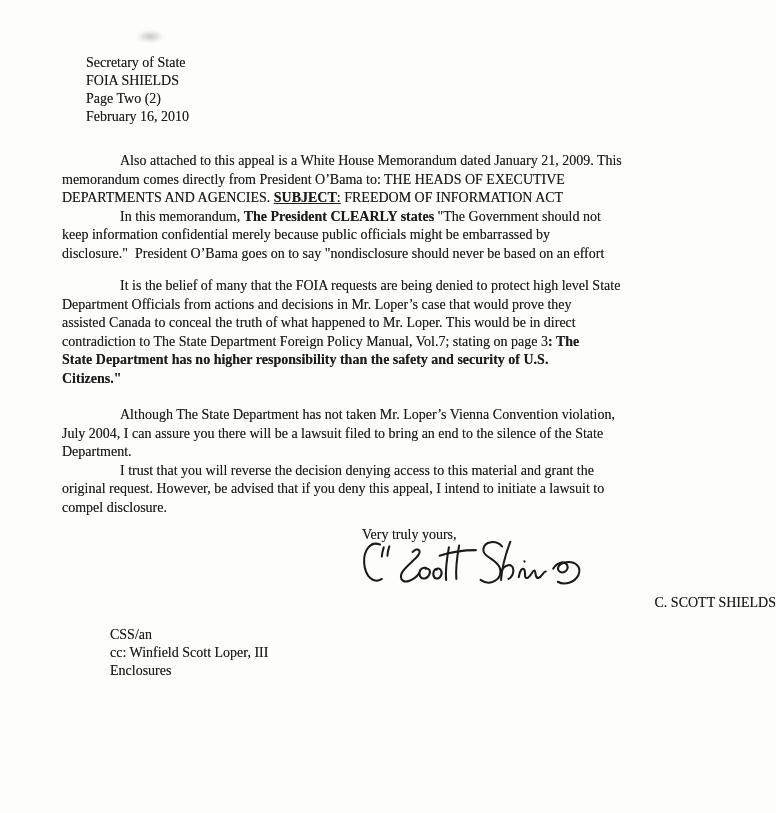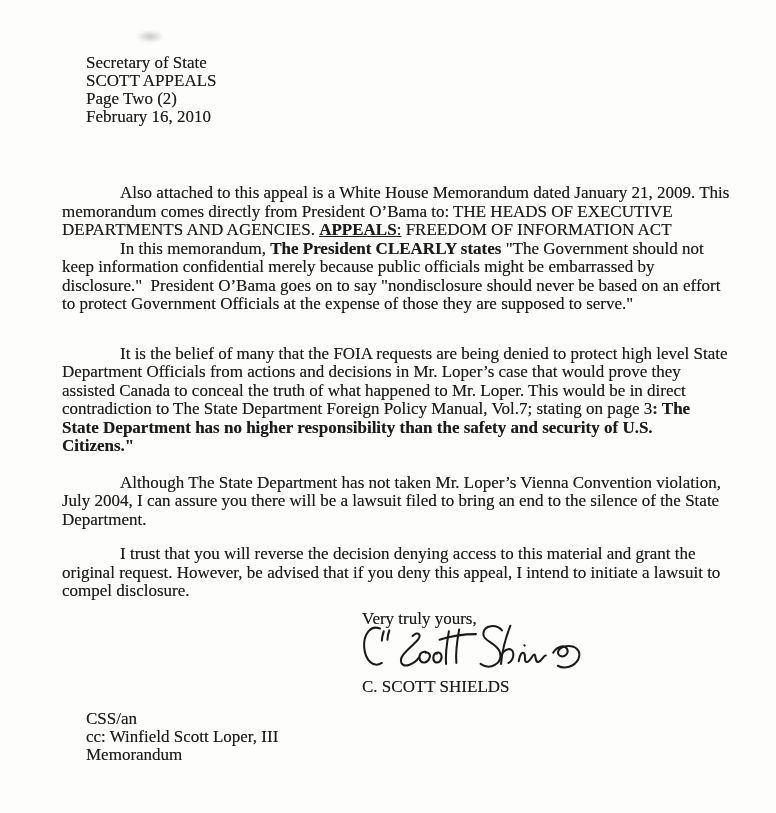--- a/index.html
+++ b/index.html
@@ -8,21 +8,21 @@
     background: #ffffff;
   }
   .page {
     position: relative;
     width: 776px;
     height: 813px;
     background: #fdfdfc;
     overflow: hidden;
     font-family: "Liberation Serif", "DejaVu Serif", serif;
     color: #1c1c1c;
-    font-size: 17px;
+    font-size: 14px;
     text-shadow: 0 0 0.6px rgba(25,25,25,0.55);
   }
   .smudge {
     position: absolute;
     left: 136px;
     top: 30px;
     width: 28px;
     height: 13px;
     background: radial-gradient(ellipse at center, rgba(110,110,110,0.38), rgba(110,110,110,0) 70%);
     filter: blur(1px);
@@ -39,75 +39,75 @@
     width: 700px;
   }
   .para { margin: 0; }
   .para .line {
     line-height: 18.5px;
     white-space: pre;
   }
   .para .line.first { padding-left: 58px; }
   .para .b { font-weight: bold; }
   .para .u { text-decoration: underline; }
-  .p-gap-0 { margin-top: 58px; }
+  .p-gap-0 { margin-top: 26px; }
   .p-gap-1 { }
-  .p-gap-2 { margin-top: 31px; }
+  .p-gap-2 { margin-top: 14px; }
   .p-gap-3 { margin-top: 18px; }
-  .p-gap-4 { margin-top: 16px; }
+  .p-gap-4 { margin-top: 0; }
   .closing {
     margin: 9px 0 0 362px;
   }
   .valediction {
     line-height: 18px;
     white-space: pre;
   }
   .signature-wrap {
     margin: -6px 0 0 -10px;
     height: 54px;
   }
   .signature-wrap svg { display: block; }
   .signed-name {
     margin-top: 2px;
     line-height: 18px;
     white-space: pre;
+    text-align: right;
   }
   .letter-footer {
-    margin: 14px 0 0 86px;
+    margin: 14px 0 0 110px;
   }
   .letter-footer .fline {
     line-height: 18px;
     white-space: pre;
   }
 </style>
 </head>
 <body>
 
 <div class="page">
 
   <div class="smudge"></div>
 
   <header class="letter-header">
     <div class="hline">Secretary of State</div>
-    <div class="hline">SCOTT APPEALS</div>
+    <div class="hline">FOIA SHIELDS</div>
     <div class="hline">Page Two (2)</div>
     <div class="hline">February 16, 2010</div>
   </header>
 
   <main class="letter-body">
       <div class="para p-gap-0">
         <div class="line first"><span>Also attached to this appeal is a White House Memorandum dated January 21, 2009. This</span></div>
         <div class="line"><span>memorandum comes directly from President O’Bama to: THE HEADS OF EXECUTIVE</span></div>
-        <div class="line"><span>DEPARTMENTS AND AGENCIES. </span><span class="b u">APPEALS</span><span class="u">:</span><span> FREEDOM OF INFORMATION ACT</span></div>
+        <div class="line"><span>DEPARTMENTS AND AGENCIES. </span><span class="b u">SUBJECT</span><span class="u">:</span><span> FREEDOM OF INFORMATION ACT</span></div>
       </div>
       <div class="para p-gap-1">
         <div class="line first"><span>In this memorandum, </span><span class="b">The President CLEARLY states</span><span> "The Government should not</span></div>
         <div class="line"><span>keep information confidential merely because public officials might be embarrassed by</span></div>
         <div class="line"><span>disclosure."  President O’Bama goes on to say "nondisclosure should never be based on an effort</span></div>
-        <div class="line"><span>to protect Government Officials at the expense of those they are supposed to serve."</span></div>
       </div>
       <div class="para p-gap-2">
         <div class="line first"><span>It is the belief of many that the FOIA requests are being denied to protect high level State</span></div>
         <div class="line"><span>Department Officials from actions and decisions in Mr. Loper’s case that would prove they</span></div>
         <div class="line"><span>assisted Canada to conceal the truth of what happened to Mr. Loper. This would be in direct</span></div>
         <div class="line"><span>contradiction to The State Department Foreign Policy Manual, Vol.7; stating on page 3</span><span class="b">: The</span></div>
         <div class="line"><span class="b">State Department has no higher responsibility than the safety and security of U.S.</span></div>
         <div class="line"><span class="b">Citizens."</span></div>
       </div>
       <div class="para p-gap-3">
@@ -148,16 +148,16 @@
           <path d="M207,33 C211,26 219,24 222,29 C224,34 219,39 214,36 C210,33 213,27 221,26 C231,25 238,31 234,40 C230,48 219,51 212,47"></path>
         </g>
       </svg>
     </div>
     <div class="signed-name">C. SCOTT SHIELDS</div>
   </div>
 
   <footer class="letter-footer">
     <div class="fline">CSS/an</div>
     <div class="fline">cc: Winfield Scott Loper, III</div>
-    <div class="fline">Memorandum</div>
+    <div class="fline">Enclosures</div>
   </footer>
 
 </div>
 
 </body></html>

